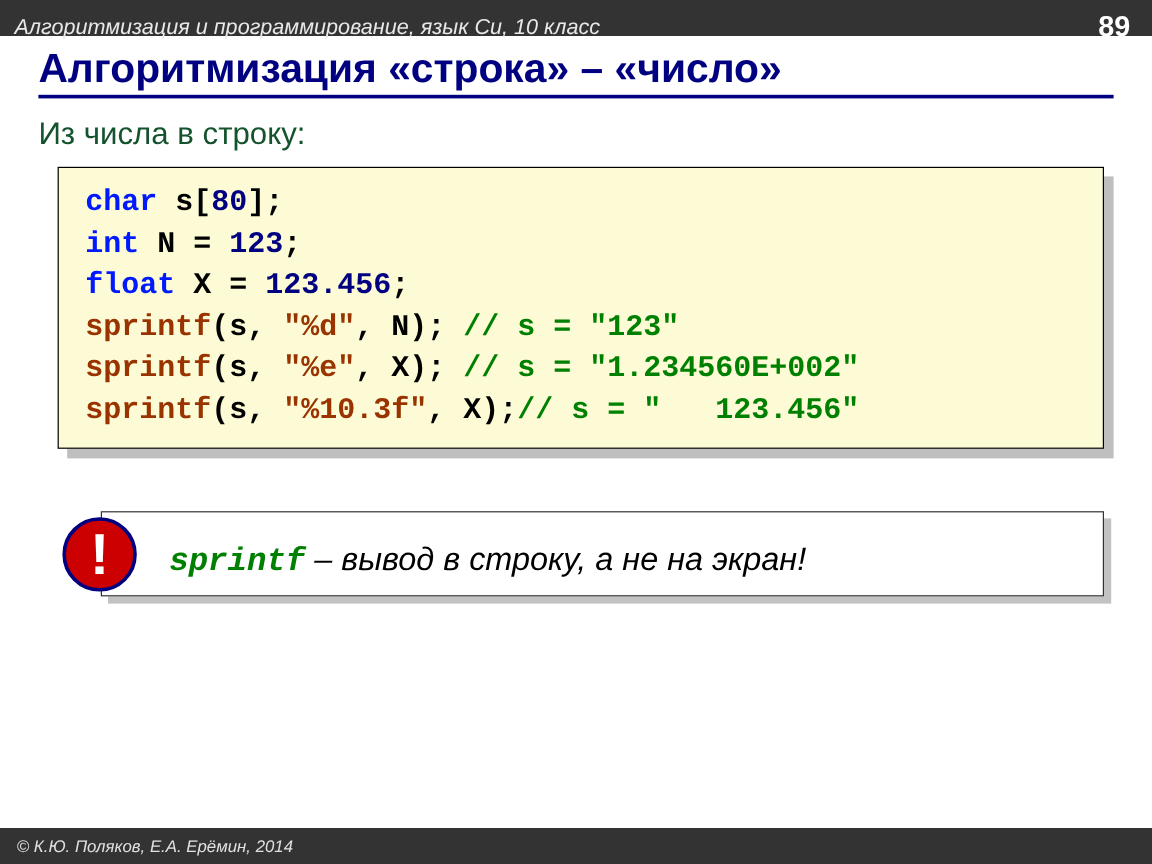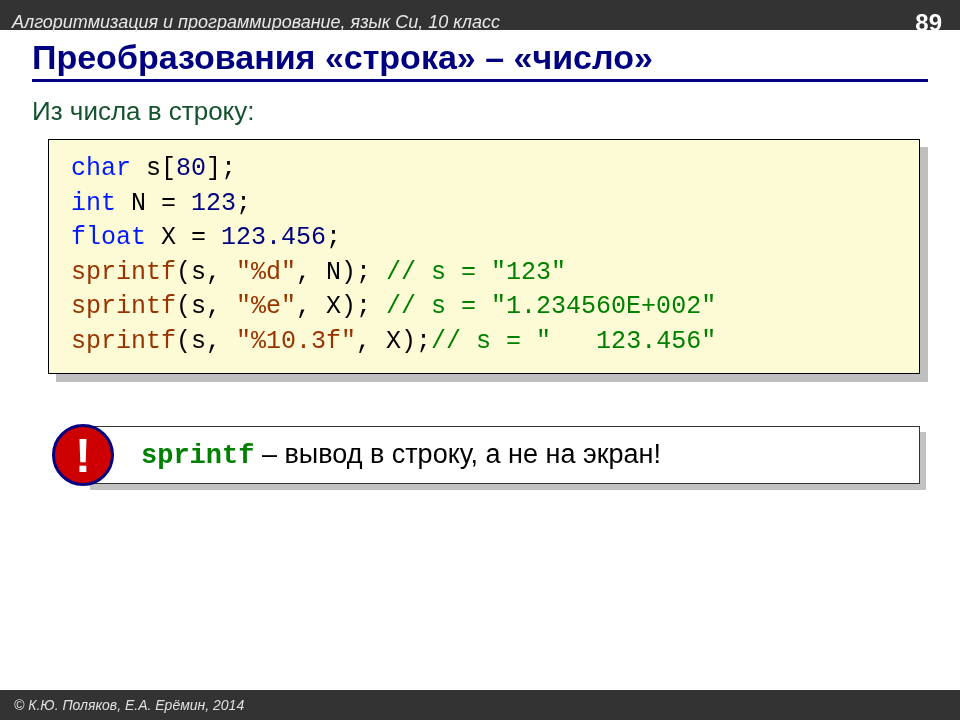--- a/index.html
+++ b/index.html
@@ -54,21 +54,21 @@
     background: #bfbfbf;
   }
   .code-box {
     position: relative;
     background: #fdfbd5;
     border: 1.5px solid #000000;
     padding: 12px 18px 14px 22px;
     font-family: "Courier New", monospace;
     font-size: 25px;
     line-height: 1.38;
-    font-weight: normal;
+    font-weight: bold;
     color: #000000;
     white-space: pre;
   }
   .kw-blue   { color: #0019ff; }
   .lit-navy  { color: #000080; }
   .fn-brown  { color: #993300; }
   .str-ored  { color: #993300; } 
   .cmt-green { color: #008000; }
   .plain     { color: #000000; }
 
@@ -78,22 +78,23 @@
   }
   .note-shadow {
     position: absolute;
     top: 6px; left: 6px; right: -6px; bottom: -6px;
     background: #c2c2c2;
   }
   .note-box {
     position: relative;
     background: #ffffff;
     border: 1.5px solid #333333;
-    padding: 12px 20px 12px 56px;
+    padding: 24px 20px 12px 56px;
     font-size: 27px;
+    font-style: italic;
   }
   .note-sprintf {
     font-family: "Courier New", monospace;
     font-weight: bold;
     color: #008000;
   }
   .note-rest { color: #000000; }
 
   .bang-badge {
     position: absolute;
@@ -131,21 +132,21 @@
 <body>
 
 <div class="slide">
 
   <div class="header-bar">
     <span class="course-title">Алгоритмизация и программирование, язык Си, 10 класс</span>
     <span class="page-number">89</span>
   </div>
 
   <div class="title-block">
-    <div class="title-text">Преобразования «строка» – «число»</div>
+    <div class="title-text">Алгоритмизация «строка» – «число»</div>
     <hr class="title-rule">
   </div>
 
   <div class="subtitle">Из числа в строку:</div>
 
   <div class="code-wrap">
     <div class="code-shadow"></div>
     <div class="code-box"><span class="kw-blue">char</span><span class="plain"> s[</span><span class="lit-navy">80</span><span class="plain">];</span>
 <span class="kw-blue">int</span><span class="plain"> N = </span><span class="lit-navy">123</span><span class="plain">;</span>
 <span class="kw-blue">float</span><span class="plain"> X = </span><span class="lit-navy">123.456</span><span class="plain">;</span>

